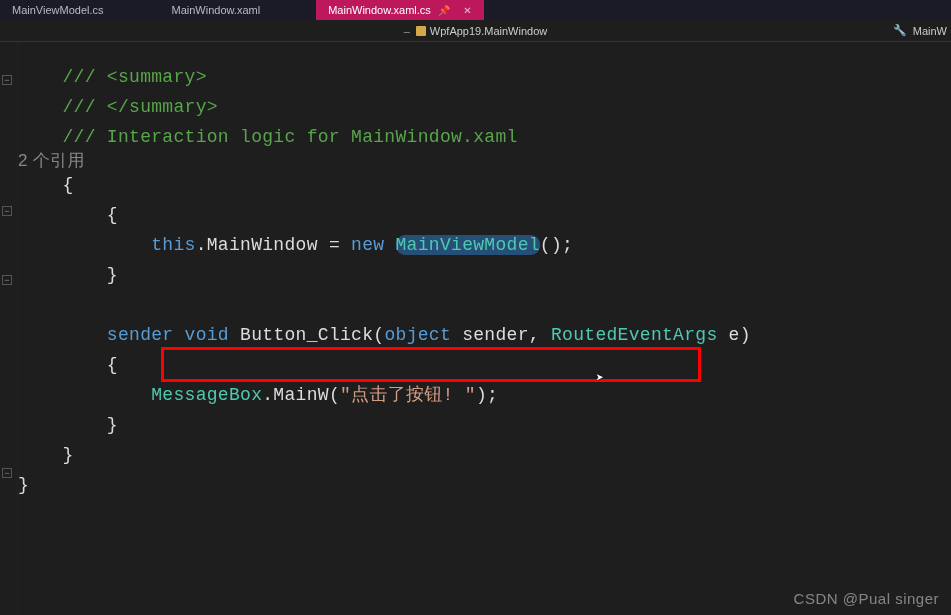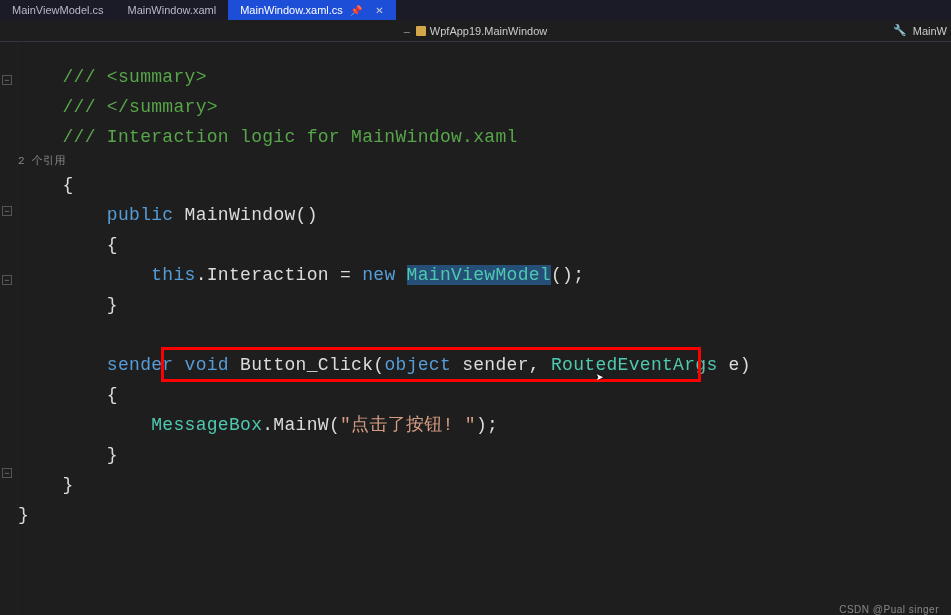--- a/index.html
+++ b/index.html
@@ -12,32 +12,33 @@
       height: 615px;
       position: relative;
     }
     .tab-bar {
       height: 20px;
       background: #1b1b28;
       display: flex;
       align-items: flex-start;
       font-size: 11px;
       font-family: 'Segoe UI', sans-serif;
+      gap: 44px;
     }
     .tab {
       padding: 3px 12px;
       color: #b8b8c8;
       cursor: pointer;
       height: 20px;
       display: flex;
       align-items: center;
       gap: 8px;
     }
     .tab.active {
-      background: #1d4ed8;
+      background: #be185d;
       color: #ffffff;
     }
     .tab-close {
       font-size: 10px;
       color: #ccc;
       margin-left: 4px;
     }
     .pin-icon {
       font-size: 10px;
       color: #ccc;
@@ -105,55 +106,55 @@
       line-height: 30px;
       font-size: 18px;
       letter-spacing: 0.3px;
     }
     .code-line {
       white-space: pre;
       height: 30px;
     }
     .codelens {
       color: #888;
-      font-size: 11px;
+      font-size: 17px;
       height: 18px;
       line-height: 18px;
-      font-family: Liberation Mono, monospace;
+      font-family: Liberation Sans, sans-serif;
     }
     .kw { color: #569cd6; }
     .type { color: #4ec9b0; }
     .comment { color: #57a64a; }
     .method { color: #dcdcdc; }
     .str { color: #d69d85; }
     .punct { color: #dcdcdc; }
     .highlight-box {
       position: absolute;
       border: 3px solid #ff0000;
       background: rgba(0,0,0,0);
       pointer-events: none;
     }
     .selected-word {
       background: #264f78;
-      border-radius: 0;
+      border-radius: 9px;
     }
     .cursor-arrow {
       position: absolute;
       color: white;
       font-size: 13px;
       pointer-events: none;
       text-shadow: 0 0 2px #000;
     }
     .watermark {
       position: absolute;
-      bottom: 0;
+      bottom: 8px;
       right: 12px;
       color: rgba(255,255,255,0.45);
       font-family: Arial, sans-serif;
-      font-size: 10px;
+      font-size: 15px;
       letter-spacing: 0.5px;
     }
     .scrollbar-v {
       position: absolute;
       right: 0;
       top: 42px;
       width: 14px;
       height: calc(615px - 42px);
       background: #1e1e1e;
     }
@@ -191,23 +192,22 @@
     <div class="fold-icon" style="top:164px">−</div>
     <div class="fold-icon" style="top:233px">−</div>
     <div class="fold-icon" style="top:426px">−</div>
   </div>
   <div class="editor">
     <div class="code-line">    <span class="comment">/// &lt;summary&gt;</span></div>
     <div class="code-line">    <span class="comment">/// &lt;/summary&gt;</span></div>
     <div class="code-line">    <span class="comment">/// Interaction logic for MainWindow.xaml</span></div>
     <div class="codelens">     <span>2 个引用</span></div>
     <div class="code-line">    <span class="punct">{</span></div>
-    <div class="code-line">        <span class="kw">public</span> <span class="method">MainWindow</span><span class="punct">()</span></div>
     <div class="code-line">        <span class="punct">{</span></div>
-    <div class="code-line">            <span class="kw">this</span><span class="method">.Interaction = </span><span class="kw">new</span> <span class="type selected-word">MainViewModel</span><span class="method">();</span></div>
+    <div class="code-line">            <span class="kw">this</span><span class="method">.MainWindow = </span><span class="kw">new</span> <span class="type selected-word">MainViewModel</span><span class="method">();</span></div>
     <div class="code-line">        <span class="punct">}</span></div>
     <div class="code-line"> </div>
     <div class="code-line">        <span class="kw">sender</span> <span class="kw">void</span> <span class="method">Button_Click</span><span class="punct">(</span><span class="kw">object</span><span class="method"> sender, </span><span class="type">RoutedEventArgs</span><span class="method"> e)</span></div>
     <div class="code-line">        <span class="punct">{</span></div>
     <div class="code-line">            <span class="type">MessageBox</span><span class="method">.MainW(</span><span class="str">"点击了按钮! "</span><span class="method">);</span></div>
     <div class="code-line">        <span class="punct">}</span></div>
     <div class="code-line">    <span class="punct">}</span></div>
     <div class="code-line"><span class="punct">}</span></div>
 
     <div class="highlight-box" style="left:143px; top:305px; width:540px; height:35px;"></div>

